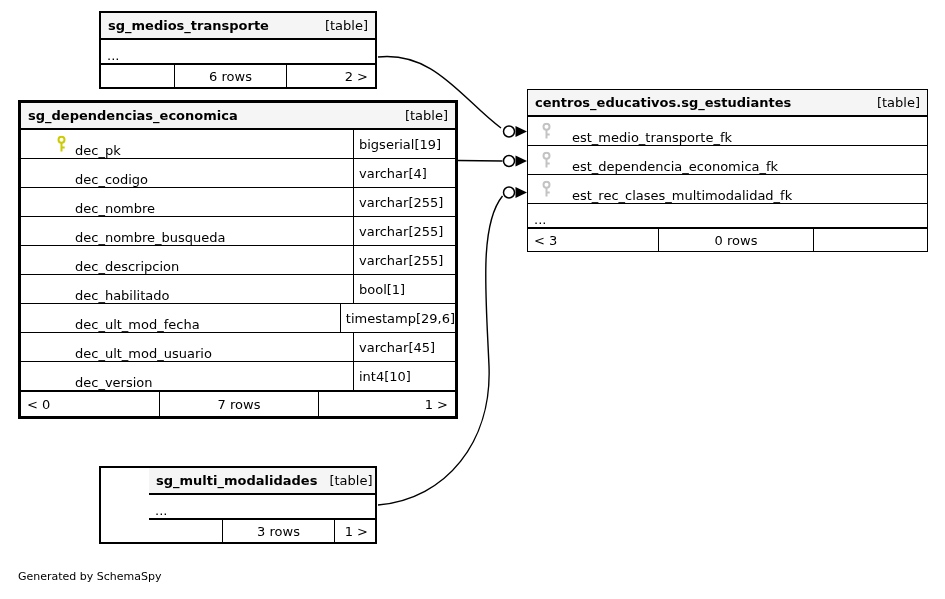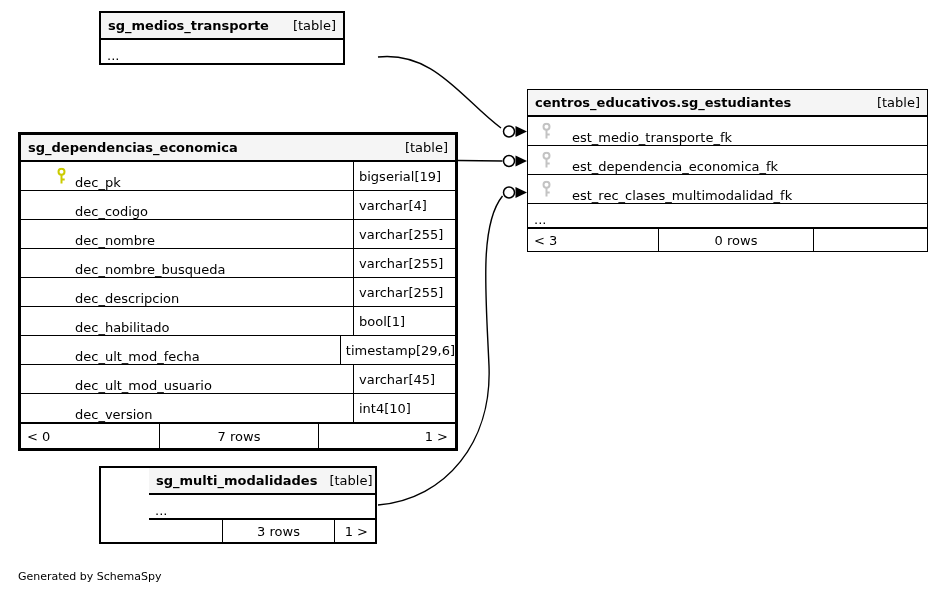--- a/index.html
+++ b/index.html
@@ -34,25 +34,25 @@
 
   .ellipsis-row{display:flex;align-items:flex-end;height:21px;padding:0 6px 2px 6px;line-height:10px;}
 
   .tbl-footer{display:flex;border-top:2px solid #000;height:22px;align-items:center;}
   .tbl-footer .fc{height:100%;box-sizing:border-box;display:flex;align-items:center;}
   .tbl-footer .fc.mid{justify-content:center;}
   .tbl-footer .fc.right{justify-content:flex-end;padding-right:7px;flex:1;border-left:1px solid #000;}
   .tbl-footer .fc.left{padding-left:6px;border-right:1px solid #000;}
 
   
-  #tbl-medios{left:99px;top:11px;width:246px;}
+  #tbl-medios{left:99px;top:11px;width:278px;}
   #tbl-medios .fc.left{width:74px;}
   #tbl-medios .fc.mid{width:111px;}
 
-  #tbl-dependencias{left:18px;top:132px;width:440px;}
+  #tbl-dependencias{left:18px;top:100px;width:440px;}
   #tbl-dependencias .tbl-header{height:25px;}
   #tbl-dependencias .fc.left{width:139px;}
   #tbl-dependencias .fc.mid{width:158px;}
   #tbl-dependencias .tbl-footer{height:24px;}
 
   #tbl-estudiantes{left:527px;top:89px;width:401px;}
   #tbl-estudiantes .fc.left{width:131px;}
   #tbl-estudiantes .fc.mid{width:154px;}
 
   #tbl-modalidades{left:99px;top:466px;width:278px;padding-left:48px;}
@@ -83,20 +83,25 @@
       <polygon points="527,192.5 515.5,187 515.5,198"></polygon>
     </g>
   </svg>
 
   <div class="tbl" id="tbl-medios">
     <div class="tbl-header">
       <span class="tbl-name">sg_medios_transporte</span>
       <span class="tbl-tag">[table]</span>
     </div>
     <div class="ellipsis-row">...</div>
+    <div class="tbl-footer">
+      <span class="fc left"></span>
+      <span class="fc mid">6 rows</span>
+      <span class="fc right">2 &gt;</span>
+    </div>
   </div>
 
   <div class="tbl thick dep" id="tbl-dependencias">
     <div class="tbl-header">
       <span class="tbl-name">sg_dependencias_economica</span>
       <span class="tbl-tag">[table]</span>
     </div>
 
     <div class="row first">
       <span class="cell-name">

